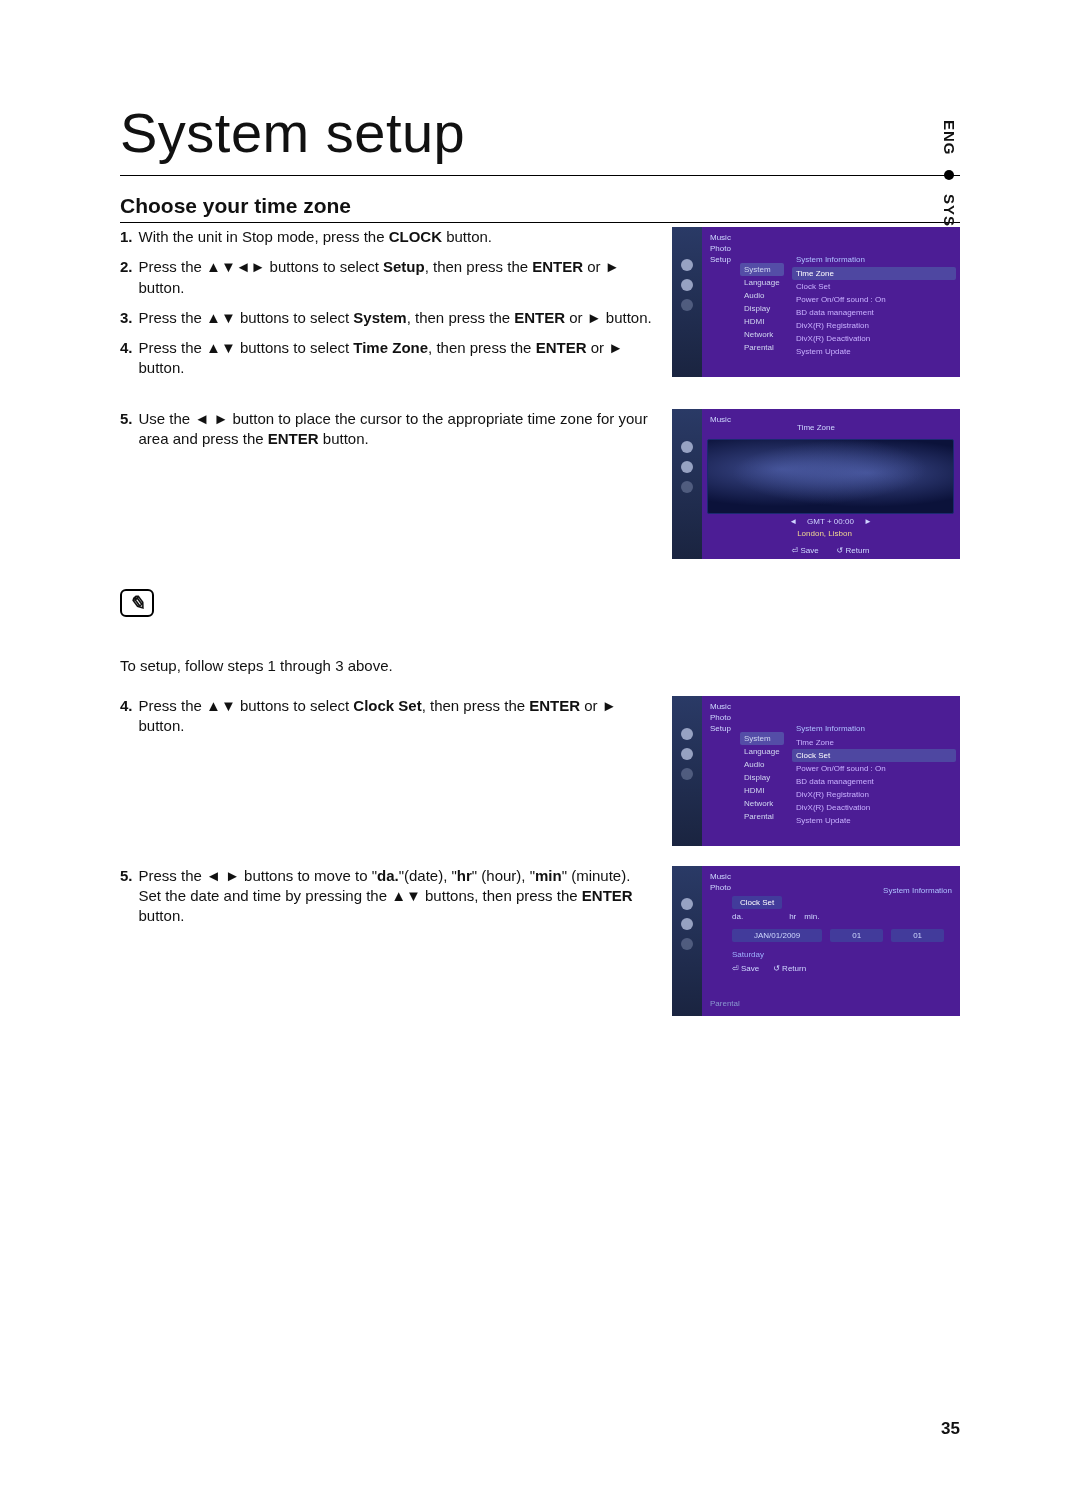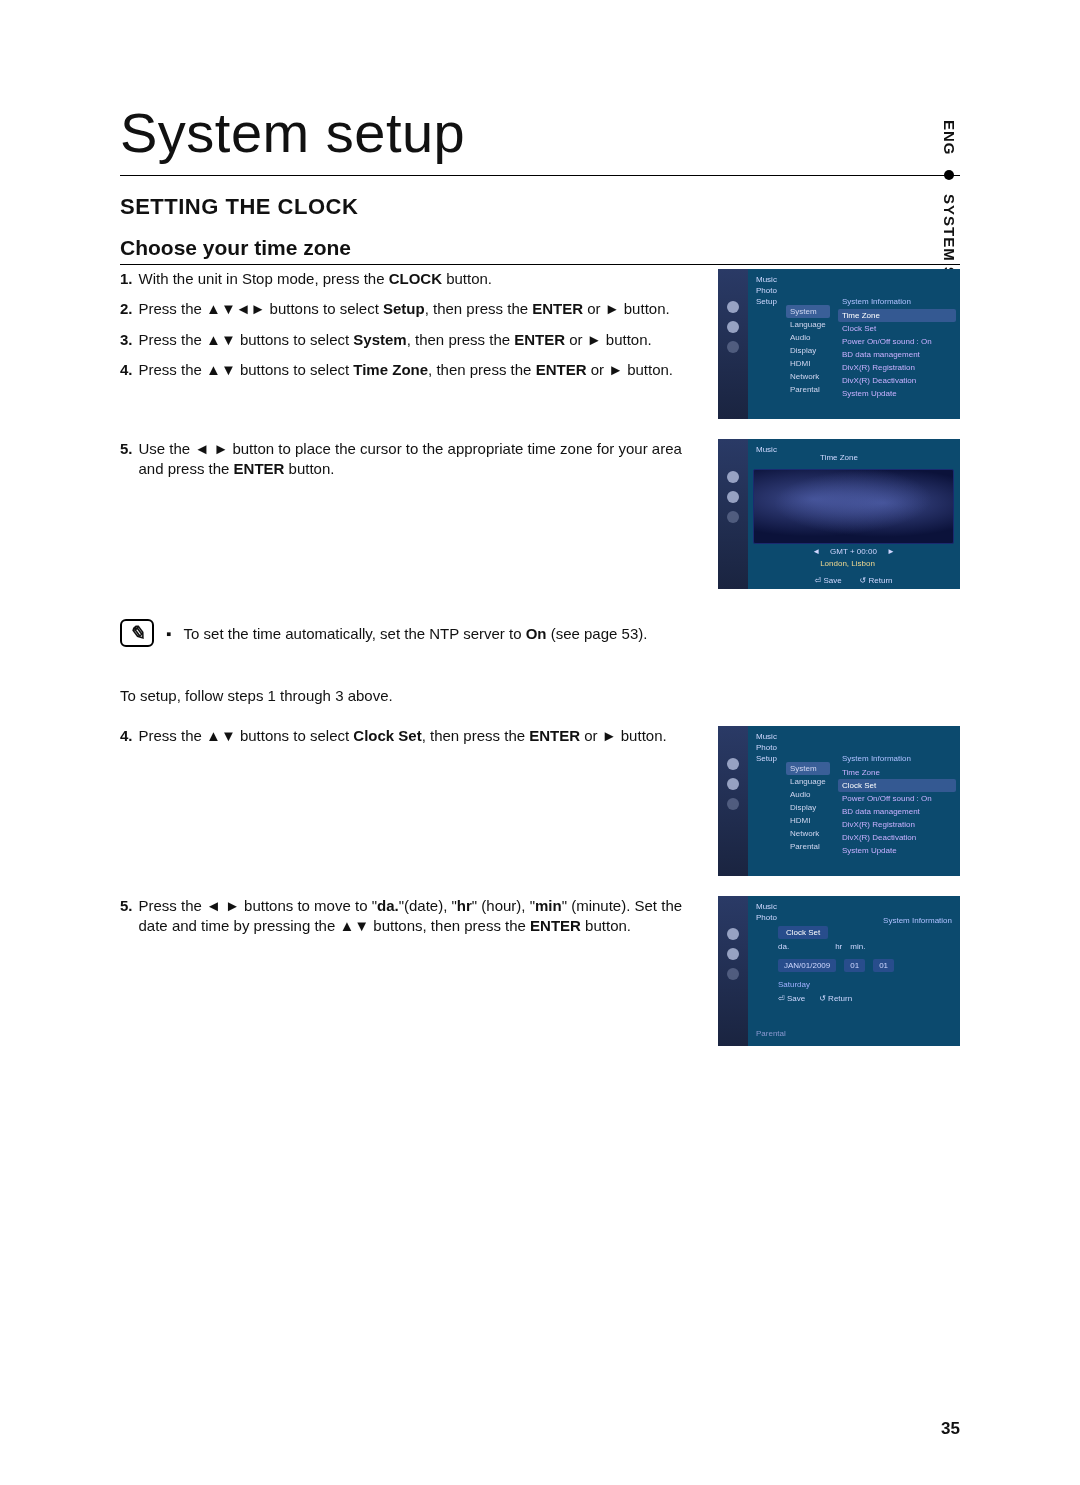--- a/index.html
+++ b/index.html
@@ -50,23 +50,23 @@
   .h1 { font-size: 22px; font-weight: bold; margin-bottom: 16px; letter-spacing: 0.5px; }
   .h2 { font-size: 21px; font-weight: bold; border-bottom: 1px solid #000; padding-bottom: 4px; margin-bottom: 4px; }
   .content { width: 100%; }
   .row { display: flex; gap: 16px; align-items: flex-start; }
   .steps { flex: 1 1 370px; min-width: 300px; }
   ol.nums { margin: 0; padding-left: 0; list-style: none; }
   ol.nums > li { display: flex; gap: 6px; margin-bottom: 10px; line-height: 1.35; }
   ol.nums > li .num { font-weight: bold; white-space: nowrap; }
   .bold { font-weight: bold; }
   .screenshot {
-    width: 242px;
+    width: 288px;
     height: 150px;
-    background: #0c4a6e;
+    background: #4c1d95;
     color: #fff;
     font-size: 8px;
     position: relative;
     flex-shrink: 0;
     overflow: hidden;
   }
   .ss-sidebar {
     position: absolute;
     left: 0; top: 0; bottom: 0;
     width: 30px;
@@ -90,21 +90,21 @@
                 #0b123a;
     border: 1px solid #1a2a70; border-radius: 2px;
   }
   .ss-gmt { position: absolute; left: 35px; right: 6px; top: 108px; display:flex; justify-content:center; align-items:center; gap:10px; color:#d0d6ff; }
   .ss-cities { position: absolute; left: 23px; right: 6px; top: 120px; text-align: center; color: #f0d890; }
   .ss-buttons { position: absolute; left: 35px; right: 6px; bottom: 4px; display:flex; justify-content:center; gap: 18px; color:#cfd8ff; }
   .ss-title { position: absolute; left: 0; right: 0; top: 14px; text-align:center; color:#cfd8ff; }
   .ss-clockset-tab { position: absolute; left: 60px; top: 30px; background: rgba(60,80,160,0.6); padding: 2px 8px; border-radius: 2px; color: #fff; }
   .ss-date-fields { position: absolute; left: 60px; top: 46px; display:flex; gap:8px; color:#cfd8ff; flex-direction:column; }
   .ss-date-row { display:flex; gap:8px; align-items:center; }
-  .ss-chip { background: rgba(60,80,160,0.6); padding: 2px 6px; border-radius: 2px; }
+  .ss-chip { background: rgba(60,80,160,0.6); padding: 2px 22px; border-radius: 2px; }
   .ss-buttons2 { position:absolute; left:60px; top:98px; display:flex; gap:14px; color:#cfd8ff; }
   .note-row { display: flex; align-items: center; gap: 12px; margin: 30px 0 40px 0; }
   .note-icon {
     width: 34px; height: 28px; border: 2px solid #000; border-radius: 6px;
     display:flex; align-items:center; justify-content:center; font-style: italic; font-weight: bold; font-size: 20px;
   }
   .page-num { position: absolute; bottom: 46px; right: 120px; font-weight: bold; font-size: 17px; }
   .gap { height: 20px; }
   .setclock-intro { margin-bottom: 22px; }
 </style>
@@ -113,21 +113,20 @@
 
 <div class="page">
 
   <div class="side-tabs">
     <span class="side-tab">ENG</span>
     <span class="side-bullet"></span>
     <span class="side-tab">SYSTEM SETUP</span>
   </div>
 
   <div class="title">System setup</div>
-  <div class="h1">SETTING THE CLOCK</div>
 
   <div class="content">
     <div class="h2">Choose your time zone</div>
 
     <div class="row">
       <div class="steps">
         <ol class="nums">
           <li>
               <span class="num">1.</span>
               <span><span>With the unit in Stop mode, press the </span><span class="bold">CLOCK</span><span> button.</span></span>
@@ -211,25 +210,20 @@
         <div class="ss-cities">London, Lisbon</div>
         <div class="ss-buttons">
           <span><span>⏎ </span><span>Save</span></span>
           <span><span>↺ </span><span>Return</span></span>
         </div>
       </div>
     </div>
 
     <div class="note-row">
       <div class="note-icon">✎</div>
-      <div>
-        <span>▪</span>
-        &nbsp;
-        <span>To set the time automatically, set the NTP server to </span><span class="bold">On</span><span> (see page 53).</span>
-      </div>
     </div>
 
 
     <div class="setclock-intro">To setup, follow steps 1 through 3 above.</div>
 
     <div class="row">
       <div class="steps">
         <ol class="nums">
           <li>
               <span class="num">4.</span>

